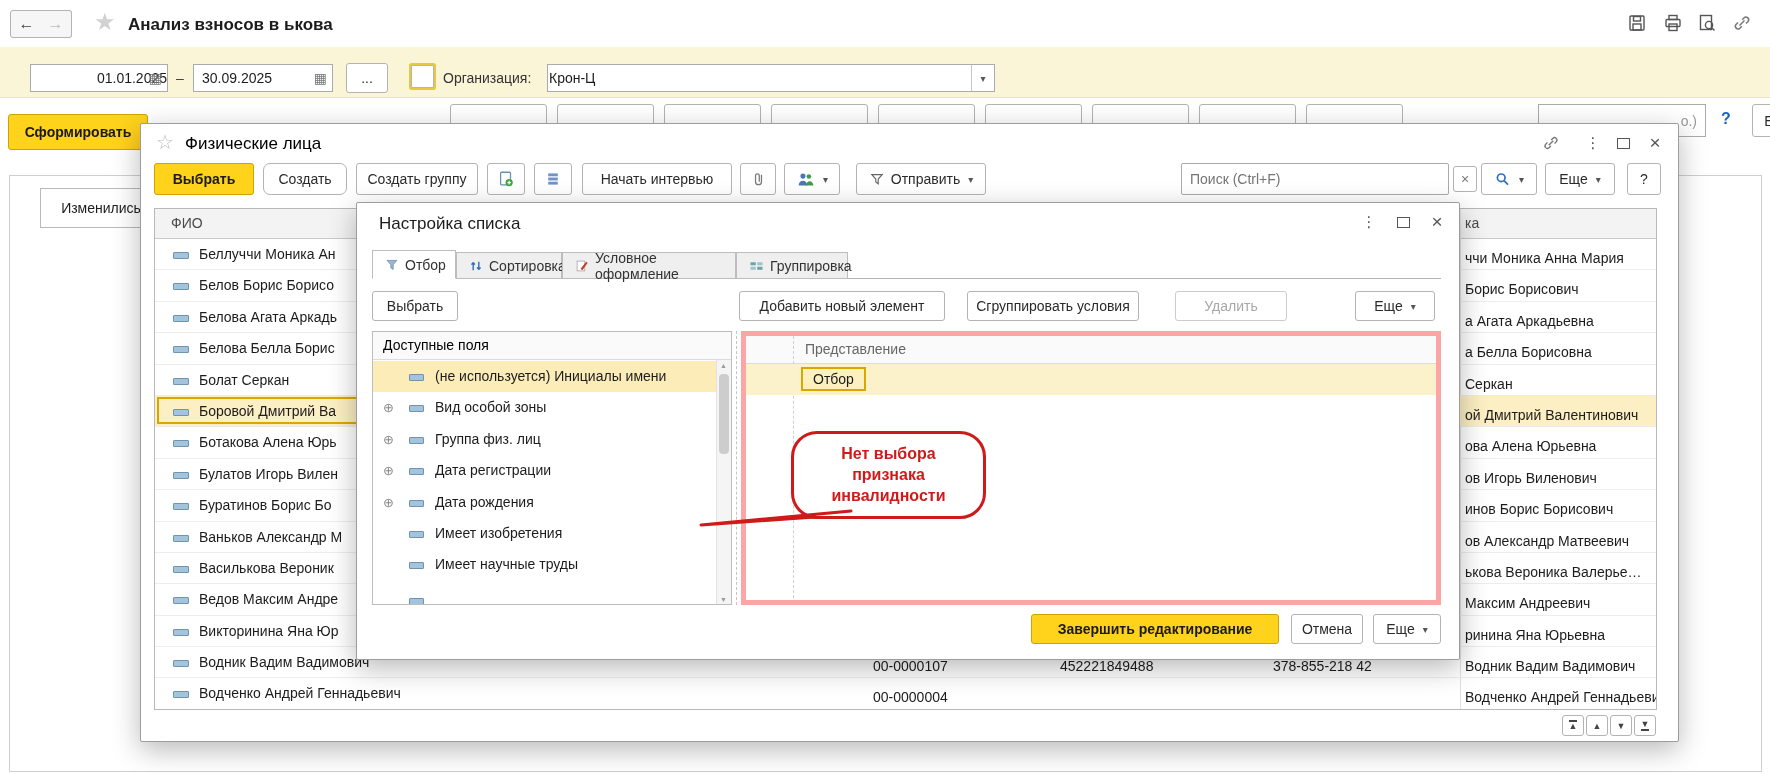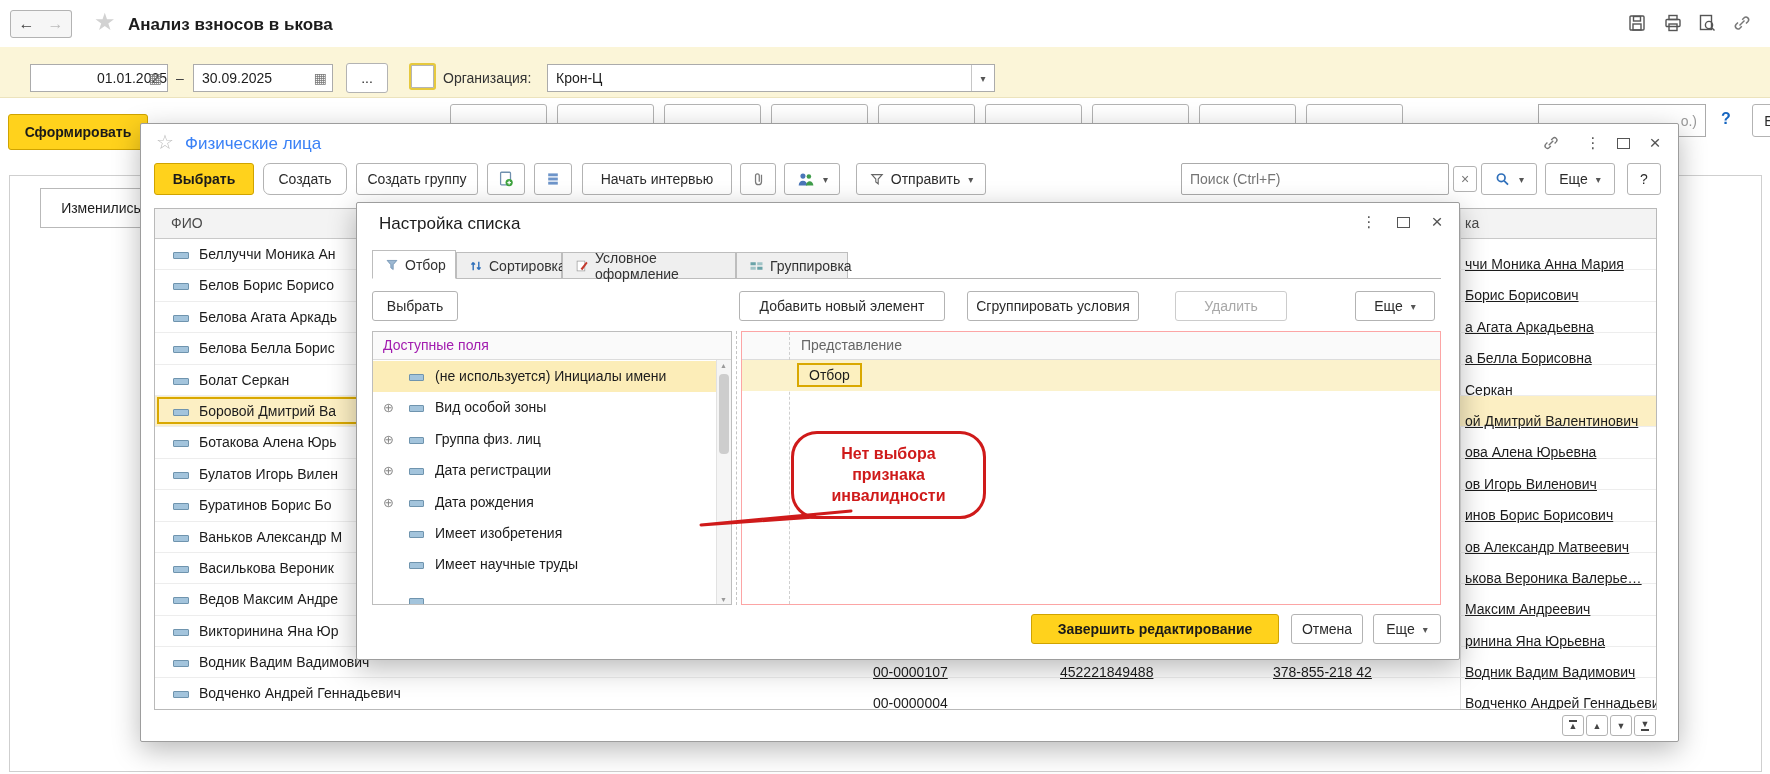--- a/index.html
+++ b/index.html
@@ -5,32 +5,32 @@
   html,body{margin:0;padding:0;background:#fff;}
   #root{position:relative;width:1770px;height:774px;background:#fff;overflow:hidden;
         font-family:"Liberation Sans","DejaVu Sans",sans-serif;font-size:14px;color:#1c1c1c;}
   .abs{position:absolute;}
   .btn{position:absolute;display:flex;align-items:center;justify-content:center;gap:6px;
        background:#fff;border:1px solid #b3b3b3;border-radius:3px;color:#2b2b2b;
        font-size:14px;cursor:pointer;box-sizing:border-box;white-space:nowrap;}
   .btn.yellow{background:#ffd21c;border-color:#cfa300;font-weight:bold;color:#1a1a1a;}
   .btn.disabled{color:#a8a8a8;border-color:#cccccc;}
   .caret{font-size:10px;color:#555;margin-left:2px;}
-  .ttl-grey{color:#3b82f6;}
+  .ttl-grey{color:#000000;}
   .dlg{position:absolute;background:#fff;border:1px solid #9d9d9d;border-radius:2px;
        box-shadow:0 8px 28px rgba(0,0,0,.28);}
   .winbtn{position:absolute;display:flex;align-items:center;justify-content:center;
           width:24px;height:22px;color:#555;cursor:pointer;}
   .input{position:absolute;background:#fff;border:1px solid #ababab;box-sizing:border-box;
          display:flex;align-items:center;}
   .prow{height:31.4px;position:relative;border-bottom:1px solid #ededed;box-sizing:border-box;}
   .prow .nm{position:absolute;left:44px;top:7px;white-space:nowrap;}
   .dashico{position:absolute;left:18px;top:13px;width:14px;height:5px;background:#a3c4dc;
            border:1px solid #6f94ae;border-radius:1px;}
-  .rcell{position:absolute;top:17px;white-space:nowrap;text-decoration:underline;}
+  .rcell{position:absolute;top:11px;white-space:nowrap;}
   .fitem{height:31.4px;position:relative;padding-left:28px;}
   .fitem .ftext{position:absolute;left:62px;top:7px;white-space:nowrap;}
   .fitem .fdash{position:absolute;left:36px;top:13px;width:13px;height:5px;background:#a3c4dc;
                 border:1px solid #6f94ae;border-radius:1px;}
   .fitem .fplus{position:absolute;left:10px;top:8px;color:#8a8a8a;font-size:13px;}
   .tab{position:absolute;display:flex;align-items:center;gap:6px;padding:0 12px;box-sizing:border-box;
        height:27px;top:49px;background:#efefef;border:1px solid #bdbdbd;color:#333;cursor:pointer;}
   .tab.active{height:29px;top:47px;background:#fff;border-bottom:1px solid #fff;z-index:3;}
   .hdr-cell{color:#4a4a4a;}
   svg{display:block;}
@@ -86,21 +86,21 @@
   </div>
   <span class="abs" style="left:176px;top:70px;color:#444;">–</span>
   <div class="input" style="left:193px;top:64px;width:140px;height:28px;">
     <span style="padding-left:8px;">30.09.2025</span>
     <span style="position:absolute;right:5px;color:#777;font-size:14px;">▦</span>
   </div>
   <div class="btn" style="left:346px;top:63px;width:42px;height:30px;">...</div>
   <div class="abs" style="left:411px;top:65px;width:21px;height:21px;background:#fff;border:1px solid #b5b5b5;box-shadow:0 0 0 2px #e6c93e;border-radius:1px;"></div>
   <span class="abs" style="left:443px;top:70px;color:#333;">Организация:</span>
   <div class="input" style="left:547px;top:64px;width:448px;height:28px;">
-    <span style="padding-left:8px;text-align:center;">Крон-Ц</span>
+    <span style="padding-left:1px;text-align:center;">Крон-Ц</span>
     <span style="position:absolute;right:0;top:0;width:22px;height:26px;border-left:1px solid #c6c6c6;display:flex;align-items:center;justify-content:center;color:#555;font-size:10px;">▾</span>
   </div>
 
   <div class="btn yellow" style="left:8px;top:114px;width:140px;height:36px;font-size:14px;">Сформировать</div>
 
   <div class="btn" style="left:450px;top:104px;width:97px;height:33px;"></div>
   <div class="btn" style="left:557px;top:104px;width:97px;height:33px;"></div>
   <div class="btn" style="left:664px;top:104px;width:97px;height:33px;"></div>
   <div class="btn" style="left:771px;top:104px;width:97px;height:33px;"></div>
   <div class="btn" style="left:878px;top:104px;width:97px;height:33px;"></div>
@@ -369,21 +369,21 @@
     <div class="btn" style="left:382px;top:88px;width:206px;height:30px;">Добавить новый элемент</div>
     <div class="btn" style="left:610px;top:88px;width:172px;height:30px;">Сгруппировать условия</div>
     <div class="btn disabled" style="left:818px;top:88px;width:112px;height:30px;">Удалить</div>
     <div class="btn" style="left:998px;top:88px;width:80px;height:30px;">
       <span>Еще</span>
       <span class="caret">▾</span>
     </div>
 
     <div class="abs" style="left:15px;top:128px;width:360px;height:274px;border:1px solid #bdbdbd;box-sizing:border-box;overflow:hidden;">
       <div class="abs" style="left:0;top:0;width:100%;height:28px;background:#fafafa;border-bottom:1px solid #dcdcdc;box-sizing:border-box;">
-        <span class="abs" style="left:10px;top:5px;color:#a21caf;">Доступные поля</span>
+        <span class="abs" style="left:10px;top:5px;color:#000000;">Доступные поля</span>
       </div>
       <div class="abs" style="left:0;top:29px;width:344px;">
         <div class="fitem" style="background:#fcedb8;">
           <span class="fdash" style="left:36px;"></span>
           <span class="ftext">(не используется) Инициалы имени</span>
         </div>
         <div class="fitem">
           <span class="fplus">⊕</span>
           <span class="fdash"></span>
           <span class="ftext">Вид особой зоны</span>
@@ -417,21 +417,21 @@
       </div>
       <div class="abs" style="right:0;top:28px;width:15px;height:245px;background:#f5f5f5;border-left:1px solid #e2e2e2;box-sizing:border-box;">
         <span style="position:absolute;top:2px;left:3px;font-size:7px;color:#999;">▲</span>
         <div style="position:absolute;top:14px;left:2px;width:10px;height:80px;background:#cdcdcd;border-radius:4px;"></div>
         <span style="position:absolute;bottom:2px;left:3px;font-size:7px;color:#999;">▼</span>
       </div>
     </div>
 
     <div class="abs" style="left:379px;top:128px;width:2px;height:274px;border-left:1px dashed #c3c3c3;"></div>
 
-    <div class="abs" style="left:384px;top:128px;width:700px;height:274px;border:1px solid #fca5a5;box-sizing:border-box;overflow:hidden;">
+    <div class="abs" style="left:384px;top:128px;width:700px;height:274px;border:5px solid #fca5a5;box-sizing:border-box;overflow:hidden;">
       <div class="abs" style="left:0;top:0;width:100%;height:28px;background:#fafafa;border-bottom:1px solid #dcdcdc;box-sizing:border-box;">
         <span class="abs" style="left:59px;top:5px;color:#666;">Представление</span>
       </div>
       <div class="abs" style="left:47px;top:0;width:1px;height:272px;border-left:1px dashed #cfcfcf;"></div>
       <div class="abs" style="left:0;top:28px;width:698px;height:31px;background:#fbf2cc;">
         <span class="abs" style="left:55px;top:3px;padding:2px 10px;border:2px solid #d9a800;background:#fcf0bf;">Отбор</span>
       </div>
     </div>
 
     <div class="abs" style="left:434px;top:228px;width:195px;height:88px;border:3px solid #cf1a1a;border-radius:26px;background:#fff;

